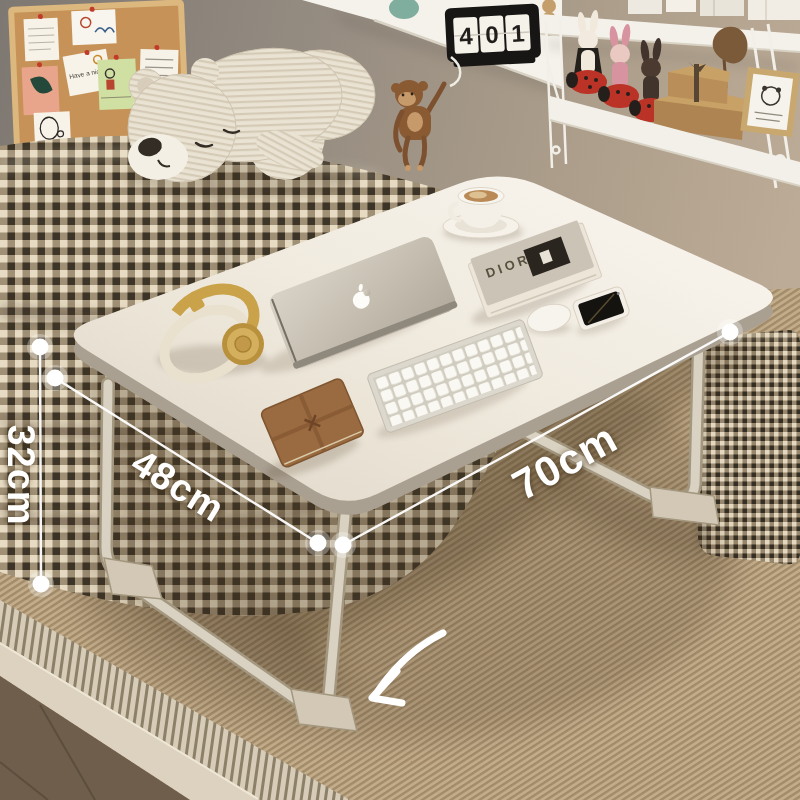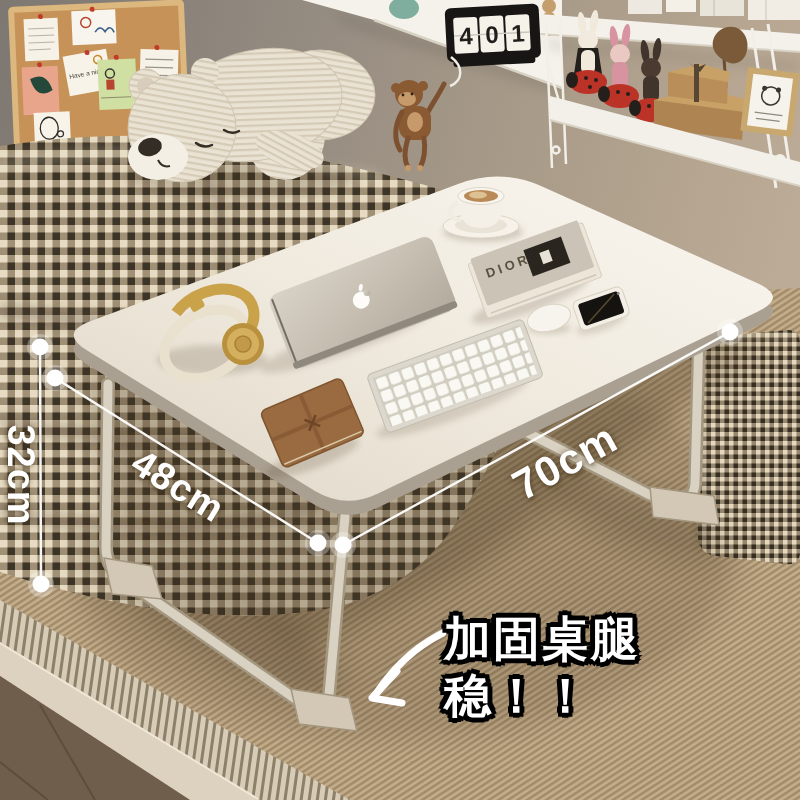--- a/index.html
+++ b/index.html
@@ -394,17 +394,13 @@
     <g stroke="#ffffff" stroke-width="7" fill="none" stroke-linecap="round" stroke-linejoin="round">
       <path d="M 443 633 Q 402 653 374 697"></path>
       <path d="M 397 671 L 372 698 L 402 703"></path>
     </g>
   </g>
 </svg>
 
 <div class="dim-label" id="label-height">32cm</div>
 <div class="dim-label" id="label-depth">48cm</div>
 <div class="dim-label" id="label-width">70cm</div>
-<div class="callout">
-  <div>加固桌腿</div>
-  <div>稳！！</div>
 </div>
-</div>
 
 </body></html>

